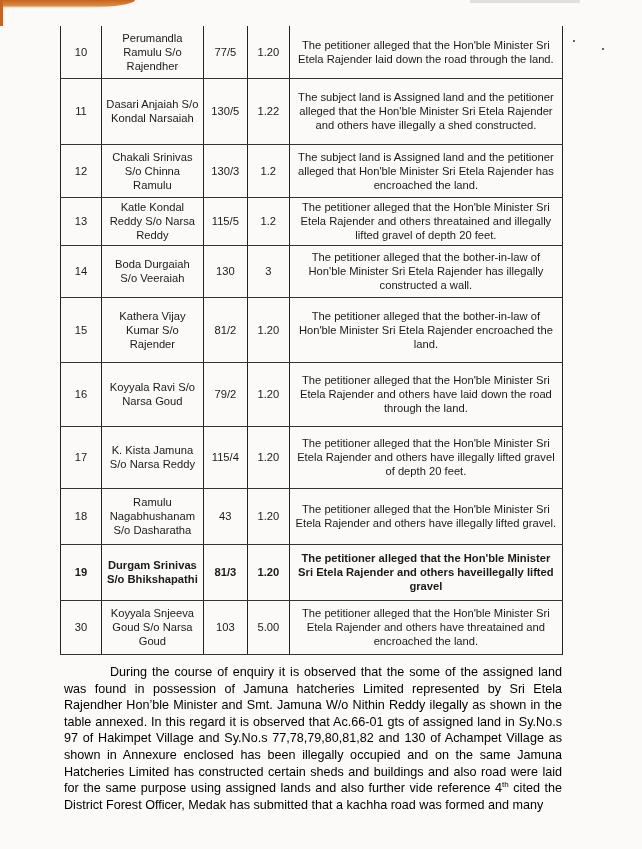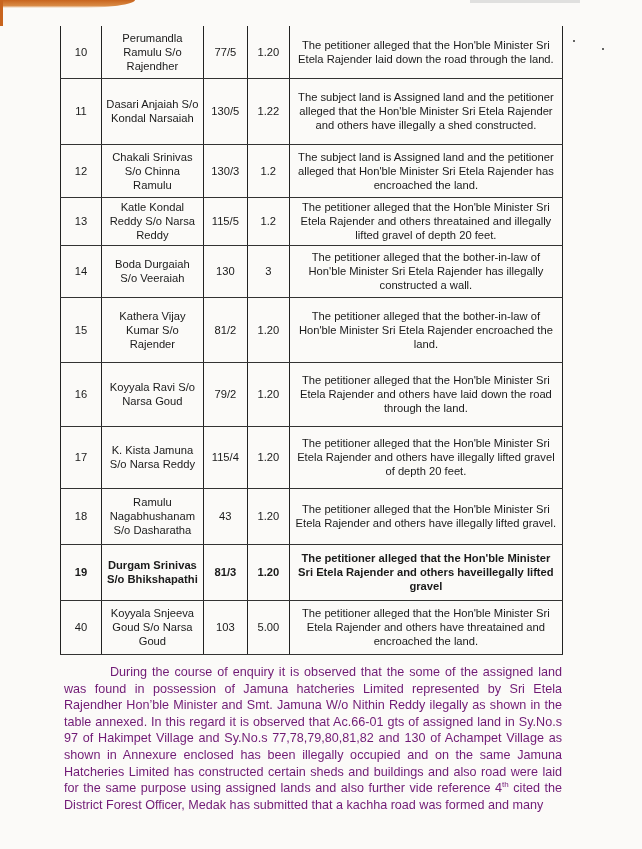--- a/index.html
+++ b/index.html
@@ -45,21 +45,21 @@
   col.c-name { width: 102px; }
   col.c-sy { width: 44px; }
   col.c-ext { width: 42px; }
   col.c-rem { width: 274px; }
 
   .para {
     position: absolute; left: 64px; top: 664px; width: 498px;
     font-size: 12.6px; line-height: 16.6px;
     text-align: justify;
     text-indent: 46px;
-    color: #701a75;
+    color: #000000;
   }
   .para sup { font-size: 8px; line-height: 0; }
 </style>
 </head>
 <body>
 
 <div class="paper-edge"></div>
 <div class="paper-edge-left"></div>
 <div class="top-smudge"></div>
 <div class="speck" style="left:573px;top:40px;"></div>
@@ -138,21 +138,21 @@
         <td>The petitioner alleged that the Hon'ble Minister Sri Etela Rajender and others have illegally lifted gravel.</td>
       </tr>
       <tr style="height: 56px; font-weight: bold;">
         <td>19</td>
         <td>Durgam Srinivas S/o Bhikshapathi</td>
         <td>81/3</td>
         <td>1.20</td>
         <td>The petitioner alleged that the Hon'ble Minister Sri Etela Rajender and others haveillegally lifted gravel</td>
       </tr>
       <tr style="height: 54px;">
-        <td>40</td>
+        <td>30</td>
         <td>Koyyala Snjeeva Goud S/o Narsa Goud</td>
         <td>103</td>
         <td>5.00</td>
         <td>The petitioner alleged that the Hon'ble Minister Sri Etela Rajender and others have threatained and encroached the land.</td>
       </tr>
     </tbody>
 </table>
 
 <div class="para"><span>During the course of enquiry it is observed that the some of the assigned land was found in possession of Jamuna hatcheries Limited represented by Sri Etela Rajendher Hon’ble Minister and Smt. Jamuna W/o Nithin Reddy ilegally as shown in the table annexed. In this regard it is observed that Ac.66-01 gts of assigned land in Sy.No.s 97 of Hakimpet Village and Sy.No.s 77,78,79,80,81,82 and 130 of Achampet Village as shown in Annexure enclosed has been illegally occupied and on the same Jamuna Hatcheries Limited has constructed certain sheds and buildings and also road were laid for the same purpose using assigned lands and also further vide reference 4</span><sup>th</sup><span> cited the District Forest Officer, Medak has submitted that a kachha road was formed and many</span></div>
 

